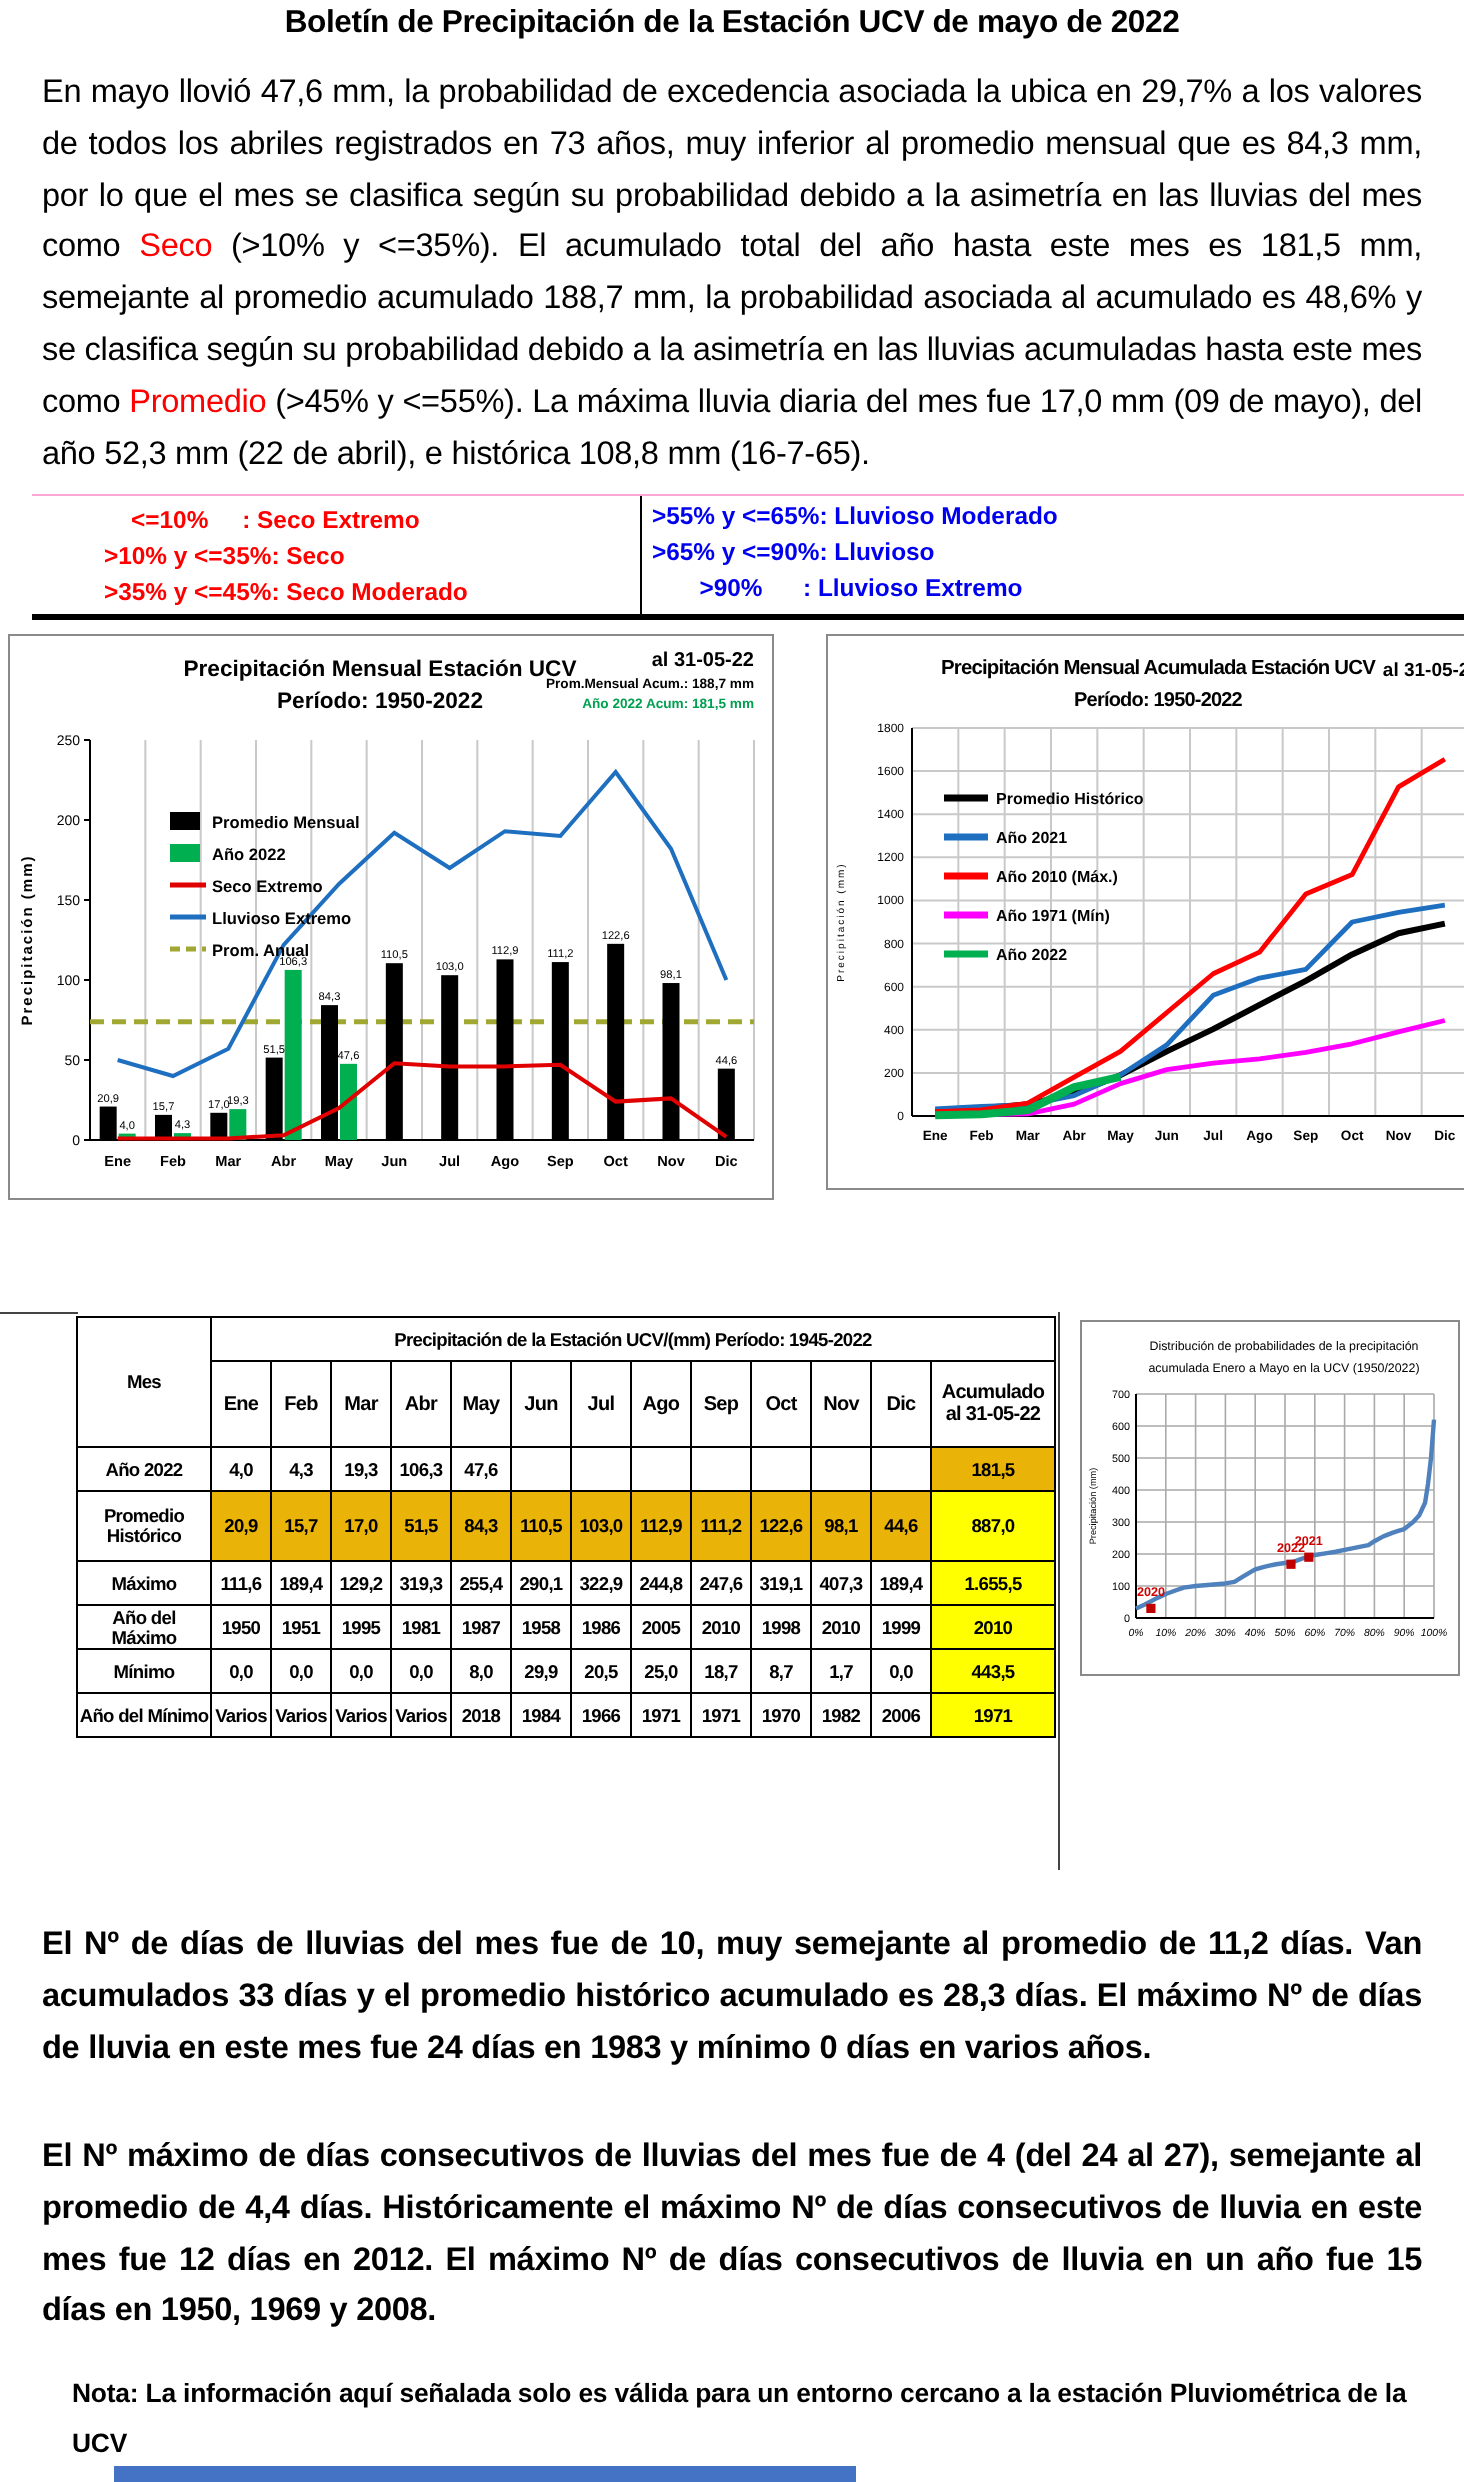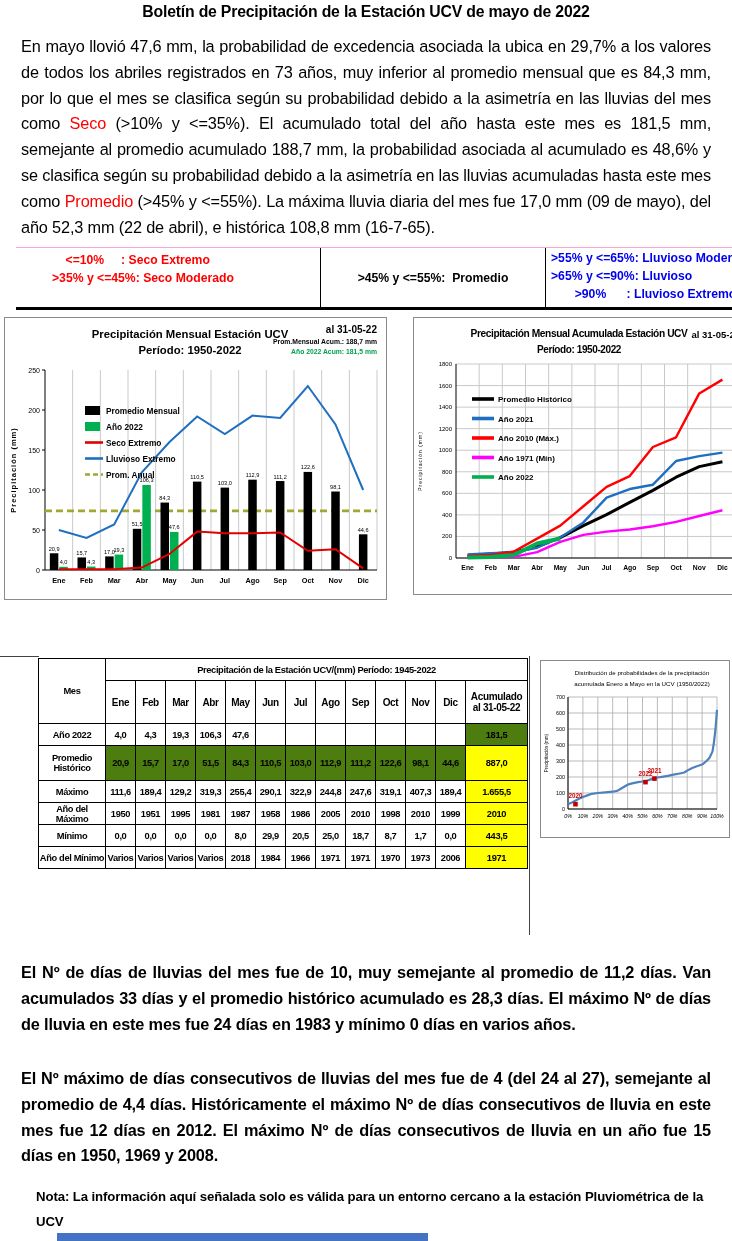--- a/index.html
+++ b/index.html
@@ -17,42 +17,41 @@
   .box1{top:317px;left:4px;width:381px;height:281px;}
   .box2{top:317px;left:413px;width:335px;height:276px;}
   .box3{top:660px;left:540px;width:188px;height:176px;}
   .stats{top:658px;left:38px;}
   table.t{border-collapse:collapse;table-layout:fixed;}
   table.t td{border:1px solid #000;text-align:center;vertical-align:middle;
              font-size:9.3px;font-weight:700;letter-spacing:-0.35px;padding:0;overflow:hidden;}
   td.t-title{font-size:10.5px;height:21px;letter-spacing:-0.3px;}
   td.mes-cell{vertical-align:bottom;padding-bottom:13px;font-size:10.5px;}
   tr.head td{height:42px;font-size:10px;}
-  .lb{background:#4d7c0f;}
+  .lb{background:#eab308;}
   .yl{background:#FFFF00;}
   .vline{top:656px;left:529px;width:1px;height:279px;background:#444;}
   .hstub{top:656px;left:0;width:39px;height:1px;background:#444;}
   .para{left:21px;width:690px;font-size:16.3px;font-weight:700;line-height:25.8px;text-align:justify;letter-spacing:-0.15px;}
   .p1{top:960px;} .p2{top:1066px;}
   .note{top:1184px;left:36px;width:692px;font-size:13.2px;font-weight:700;line-height:25px;letter-spacing:-0.1px;}
   .bottombar{top:1233px;left:57px;width:371px;height:8px;}
   svg text{font-family:"Liberation Sans",sans-serif;}
 </style>
 </head>
 <body>
 
 <div class="page">
 
   <div class="abs doc-title">Boletín de Precipitación de la Estación UCV de mayo de 2022</div>
 
   <div class="abs intro" id="intro"><span>En mayo llovió 47,6 mm, la probabilidad de excedencia asociada la ubica en 29,7% a los valores de todos los abriles registrados en 73 años, muy inferior al promedio mensual que es 84,3 mm, por lo que el mes se clasifica según su probabilidad debido a la asimetría en las lluvias del mes como </span><span style="color: rgb(255, 0, 0);">Seco </span><span>(&gt;10% y &lt;=35%). </span><span>El acumulado total del año hasta este mes es 181,5 mm, semejante al promedio acumulado 188,7 mm, la probabilidad asociada al acumulado es 48,6% y se clasifica según su probabilidad debido a la asimetría en las lluvias acumuladas hasta este mes como </span><span style="color: rgb(255, 0, 0);">Promedio </span><span>(&gt;45% y &lt;=55%). </span><span>La máxima lluvia diaria del mes fue 17,0 mm (09 de mayo), del año 52,3 mm (22 de abril), e histórica 108,8 mm (16-7-65).</span></div>
 
   <div class="abs strip">
-    <div class="cell c-left" id="cls-left" style="color: rgb(255, 0, 0);"><div>    &lt;=10%     : Seco Extremo</div><div>&gt;35% y &lt;=45%: Seco Moderado</div></div>
-    <div class="cell c-mid" id="cls-mid" style="color: rgb(0, 0, 0);"><div>&gt;45% y &lt;=55%:  Promedio</div></div>
+    <div class="cell c-left" id="cls-left" style="color: rgb(255, 0, 0);"><div>    &lt;=10%     : Seco Extremo</div><div>&gt;10% y &lt;=35%: Seco</div><div>&gt;35% y &lt;=45%: Seco Moderado</div></div>
     <div class="cell c-right" id="cls-right" style="color: rgb(0, 0, 238);"><div>&gt;55% y &lt;=65%: Lluvioso Moderado</div><div>&gt;65% y &lt;=90%: Lluvioso</div><div>       &gt;90%      : Lluvioso Extremo</div></div>
   </div>
 
   <div class="abs chartbox box1" id="chart1"><svg width="379" height="279" viewBox="0 0 379 279">
         <g>
           <line x1="67.66666666666667" y1="52" x2="67.66666666666667" y2="252" stroke="#c9c9c9" stroke-width="1"></line>
           <line x1="95.33333333333334" y1="52" x2="95.33333333333334" y2="252" stroke="#c9c9c9" stroke-width="1"></line>
           <line x1="123" y1="52" x2="123" y2="252" stroke="#c9c9c9" stroke-width="1"></line>
           <line x1="150.66666666666669" y1="52" x2="150.66666666666669" y2="252" stroke="#c9c9c9" stroke-width="1"></line>
           <line x1="178.33333333333334" y1="52" x2="178.33333333333334" y2="252" stroke="#c9c9c9" stroke-width="1"></line>
@@ -383,21 +382,21 @@
             <td>Varios</td>
             <td>Varios</td>
             <td>Varios</td>
             <td>Varios</td>
             <td>2018</td>
             <td>1984</td>
             <td>1966</td>
             <td>1971</td>
             <td>1971</td>
             <td>1970</td>
-            <td>1973</td>
+            <td>1982</td>
             <td>2006</td>
             <td class="yl">1971</td>
           </tr>
         </tbody>
       </table>
     </div>
 
   <div class="abs chartbox box3" id="chart3"><svg width="186" height="174" viewBox="0 0 186 174">
         <g>
           <line x1="27" y1="148" x2="176" y2="148" stroke="#a9a9a9" stroke-width="0.8"></line>

